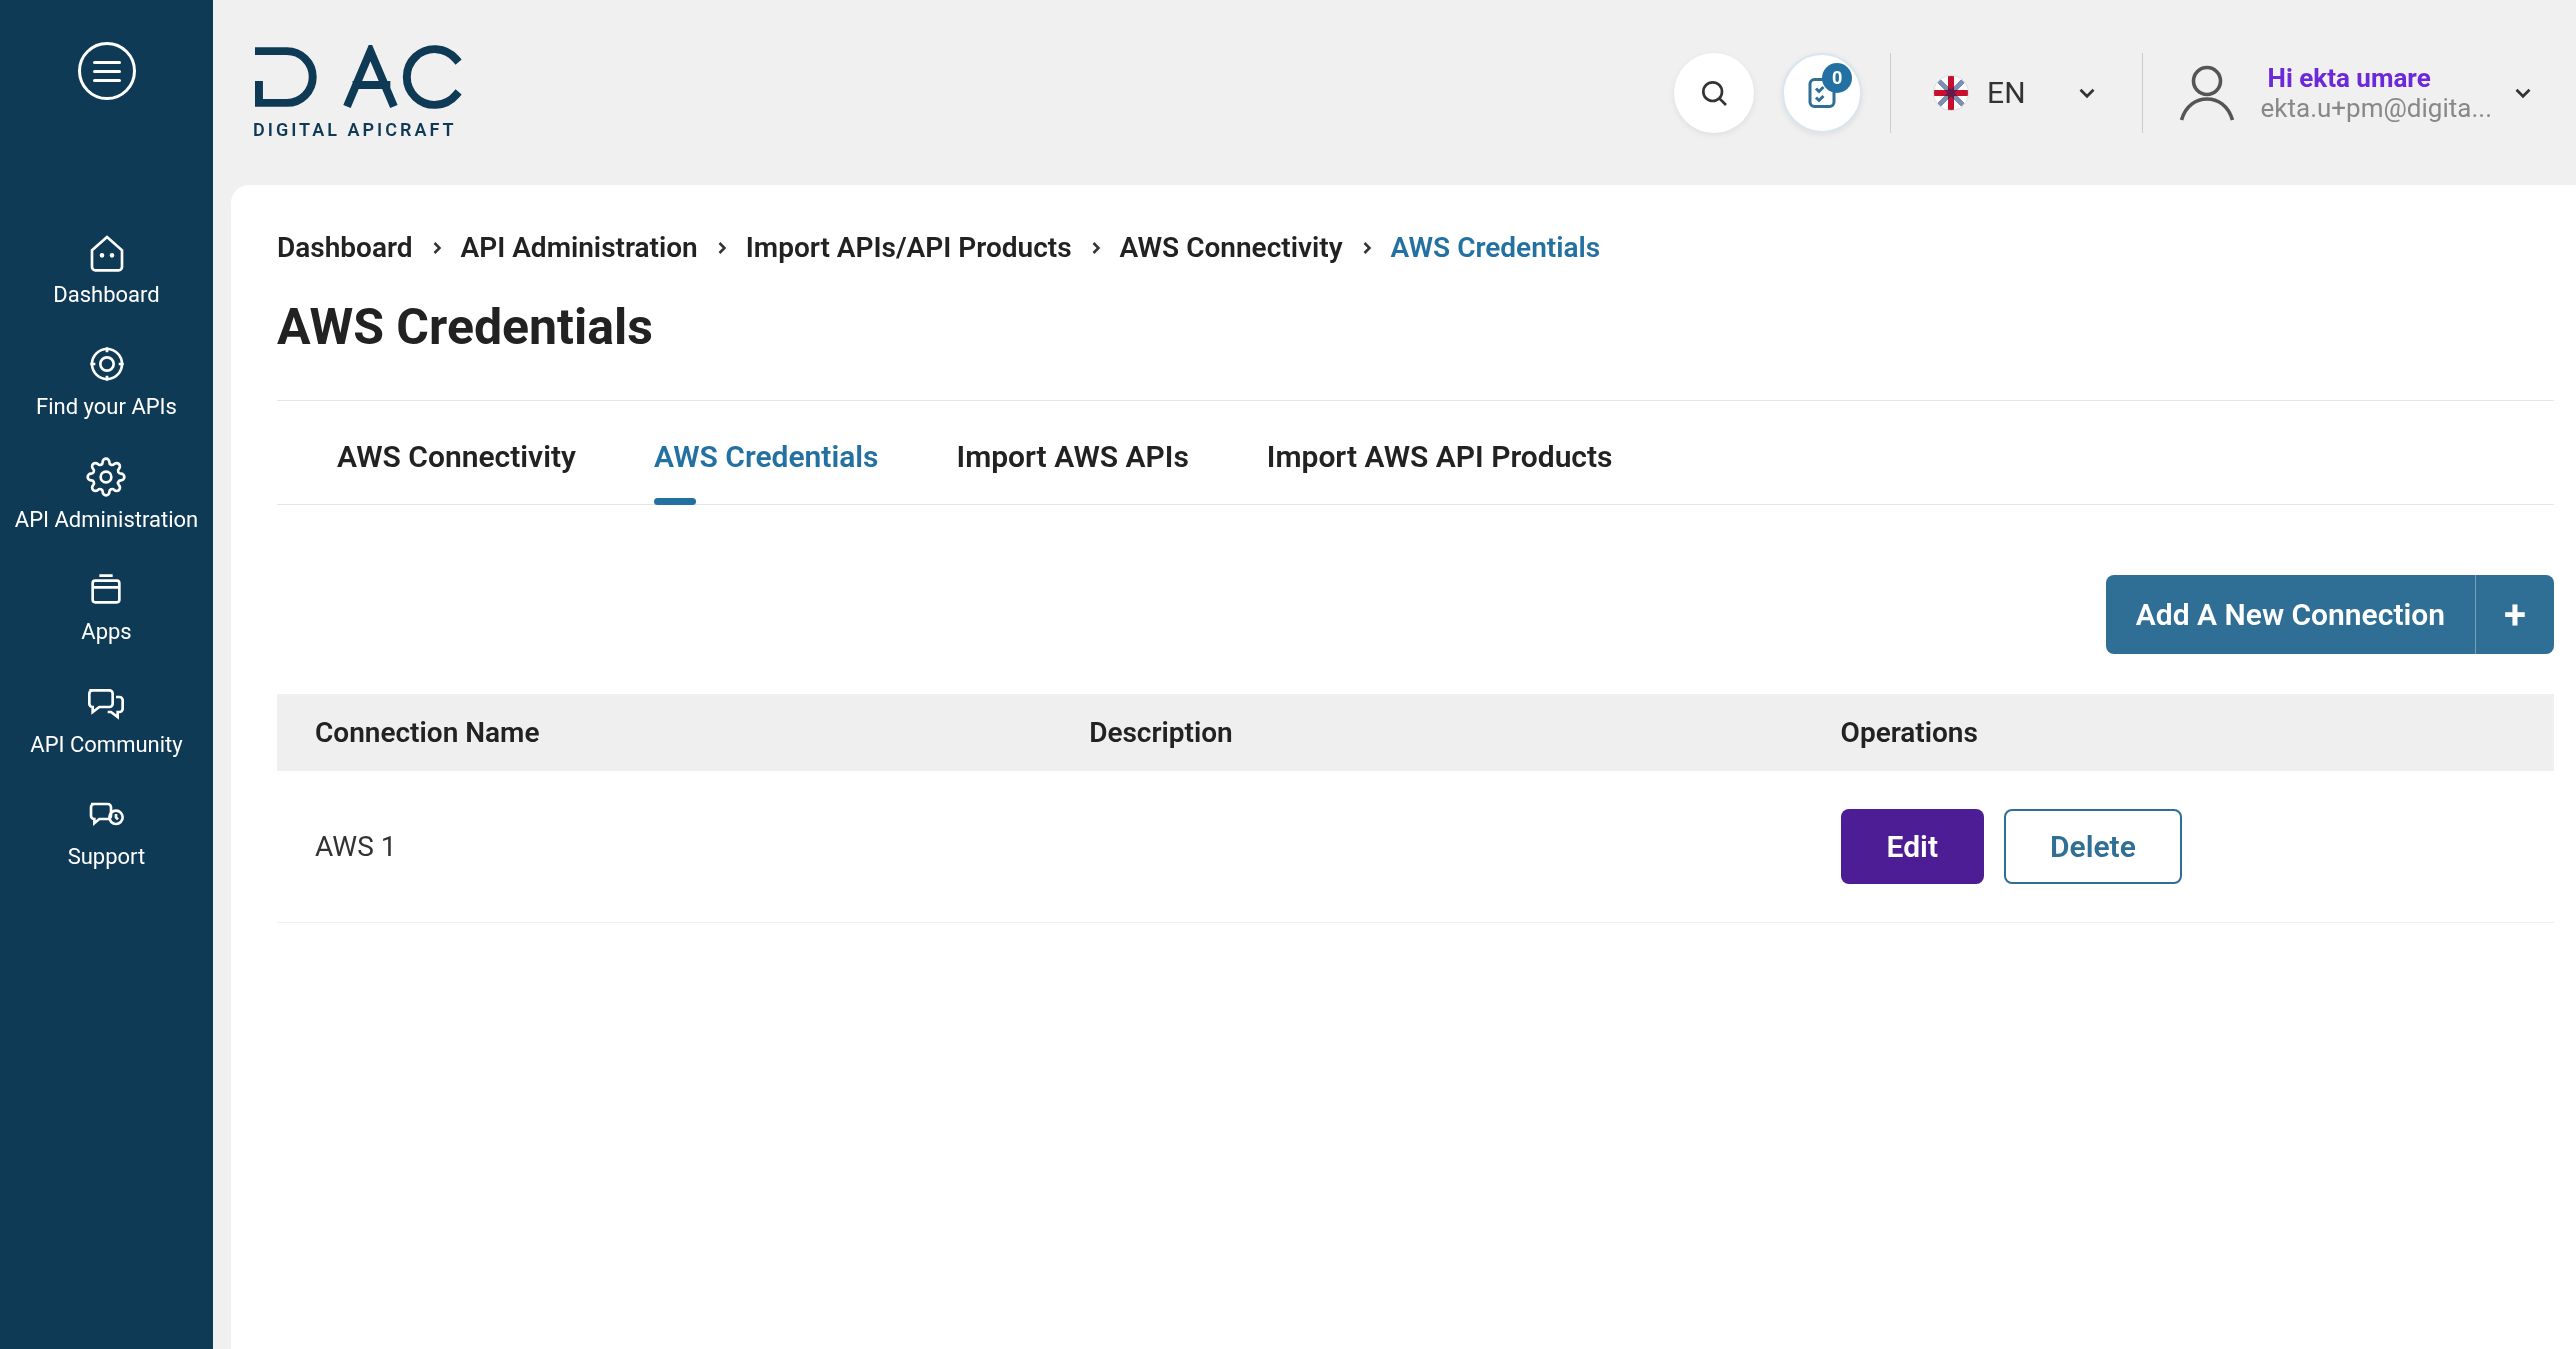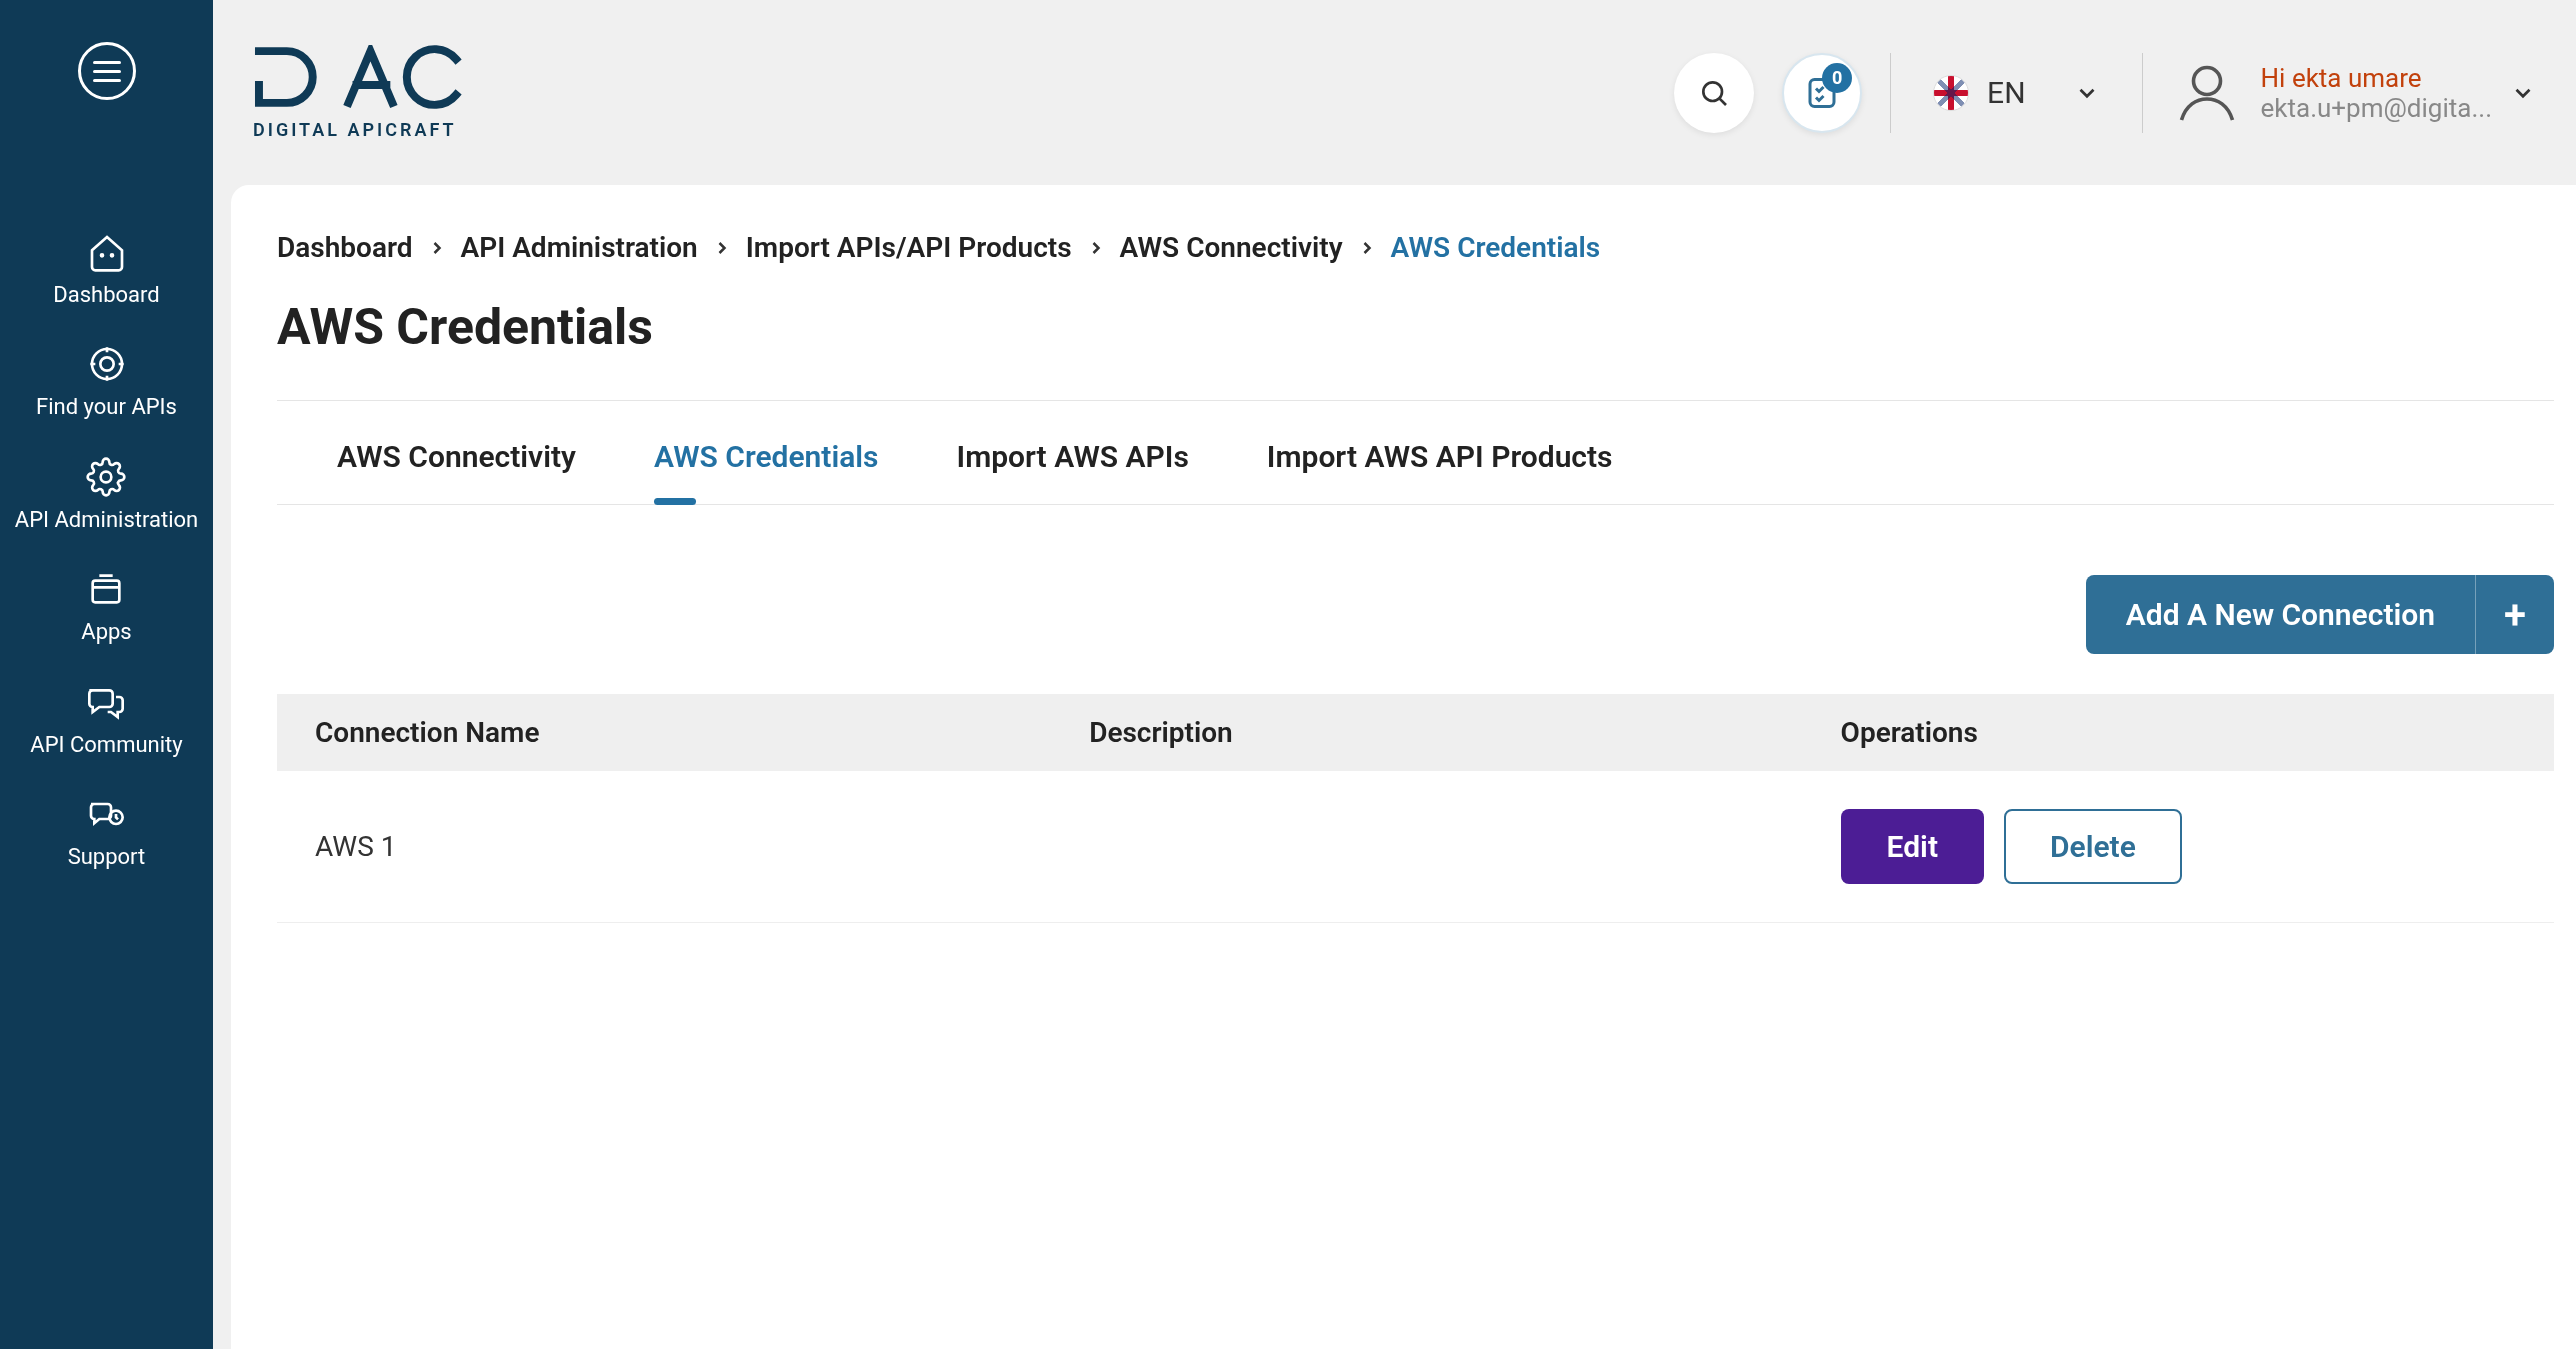--- a/index.html
+++ b/index.html
@@ -72,21 +72,21 @@
   linear-gradient(to bottom, transparent 42%, #c8102e 42%, #c8102e 58%, transparent 58%),
   linear-gradient(to right, transparent 42%, #c8102e 42%, #c8102e 58%, transparent 58%); }
 .flag::after { inset:0; background:
   linear-gradient(45deg, transparent 45%, #012169 45%, #012169 55%, transparent 55%),
   linear-gradient(-45deg, transparent 45%, #012169 45%, #012169 55%, transparent 55%); opacity:0.5; }
 .lang-label { font-size: 30px; color: #333; }
 
 .user-block { display: flex; align-items: center; gap: 18px; cursor: pointer; }
 .avatar { width: 72px; height: 72px; }
 .user-text { display: flex; flex-direction: column; max-width: 259px; }
-.user-greeting { font-size: 26px; font-weight: 400; color: #c2410c; }
+.user-greeting { font-size: 26px; font-weight: 700; color: #6d28d9; margin-left: 7px; }
 .user-email { font-size: 26px; color: #888; white-space: nowrap; overflow: hidden; text-overflow: ellipsis; }
 
 
 .content {
   flex: 1; background: #fff; border-radius: 18px 0 0 0;
   margin-left: 18px;
   padding: 46px 22px 46px 46px;
 }
 .breadcrumb { display: flex; align-items: center; gap: 14px; font-size: 28px; margin-bottom: 34px; flex-wrap: wrap; }
 .breadcrumb .crumb { color: #222; cursor: pointer; font-weight: 600; }
@@ -104,21 +104,21 @@
   content: ""; position: absolute; left: 0; bottom: -1px;
   width: 42px; height: 7px; background: #2371a3; border-radius: 4px;
 }
 
 
 .action-row { display: flex; justify-content: flex-end; padding: 70px 0 40px 0; }
 .add-btn {
   display: flex; align-items: stretch; background: #2f6f96; color: #fff;
   border-radius: 8px; overflow: hidden; cursor: pointer; font-size: 30px; font-weight: 600;
 }
-.add-btn .text { padding: 22px 40px; border-right: 1px solid rgba(255,255,255,0.35); }
+.add-btn .text { padding: 22px 30px; border-right: 1px solid rgba(255,255,255,0.35); }
 .add-btn .plus { width: 78px; display: flex; align-items: center; justify-content: center; font-size: 40px; }
 
 
 .table { width: 100%; border-collapse: collapse; }
 .table thead th {
   background: #efefef; text-align: left; font-size: 28px; font-weight: 600;
   padding: 22px 38px; color: #222;
 }
 .table tbody td {
   padding: 38px; font-size: 28px; border-bottom: 1px solid #eee; color: #333;

